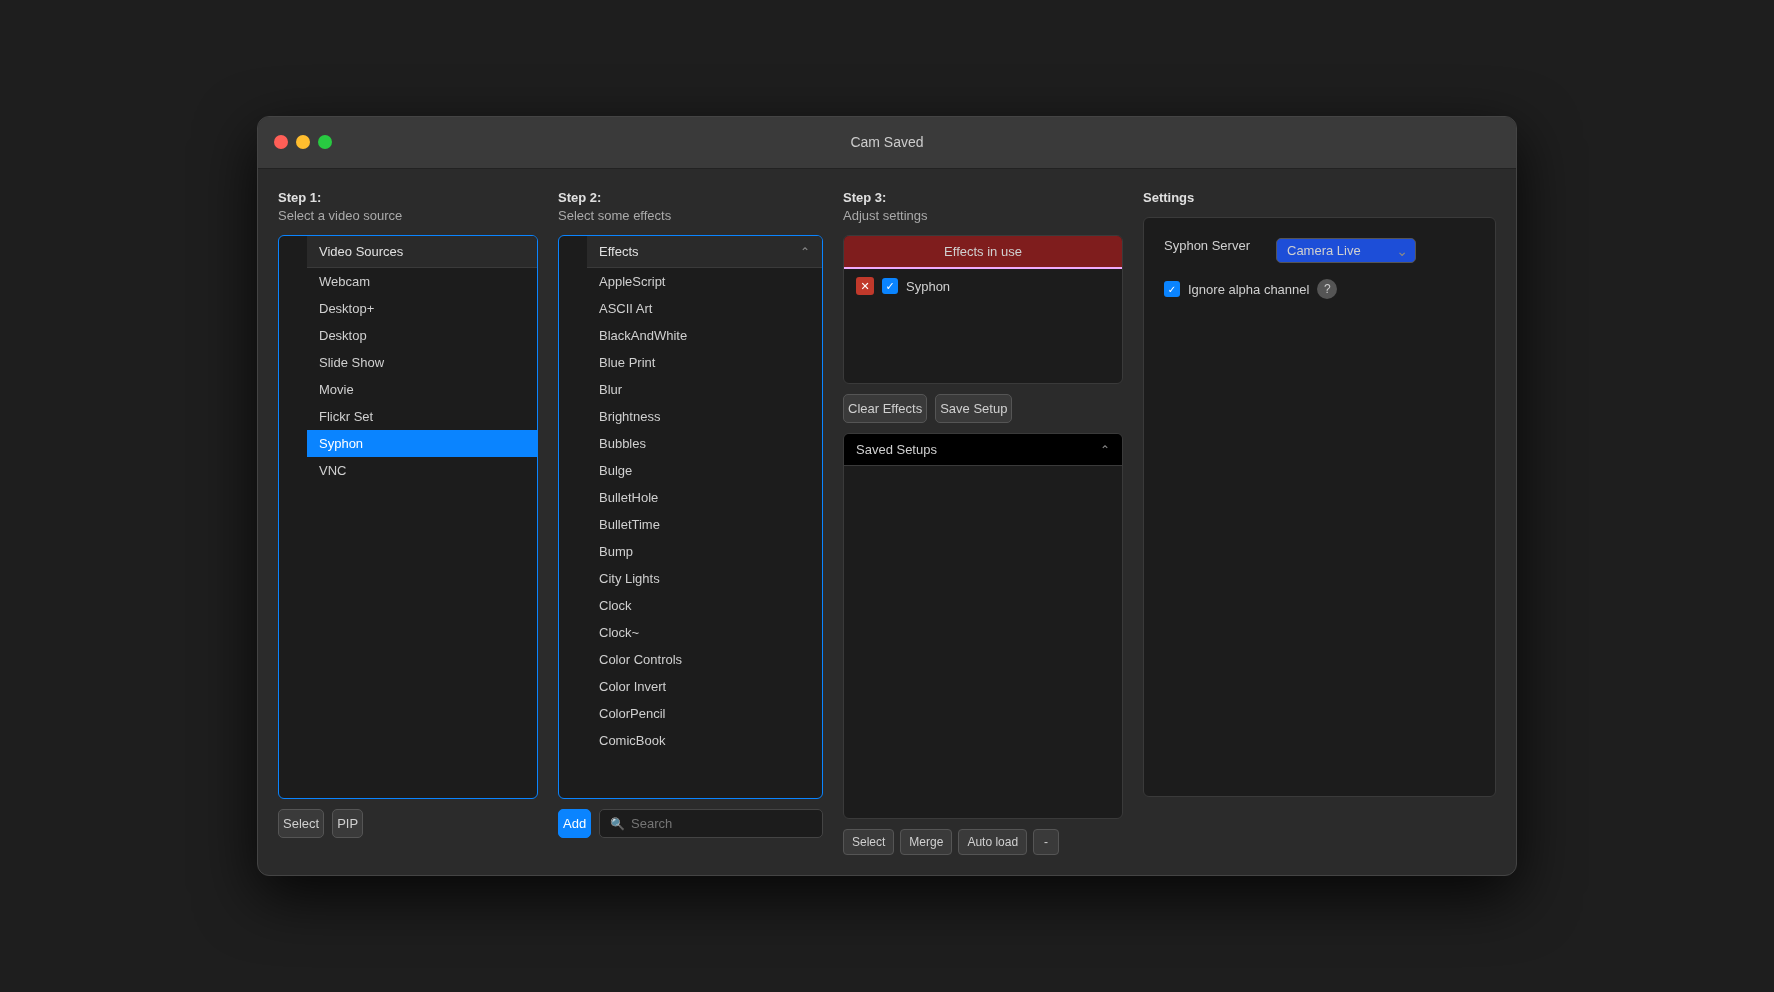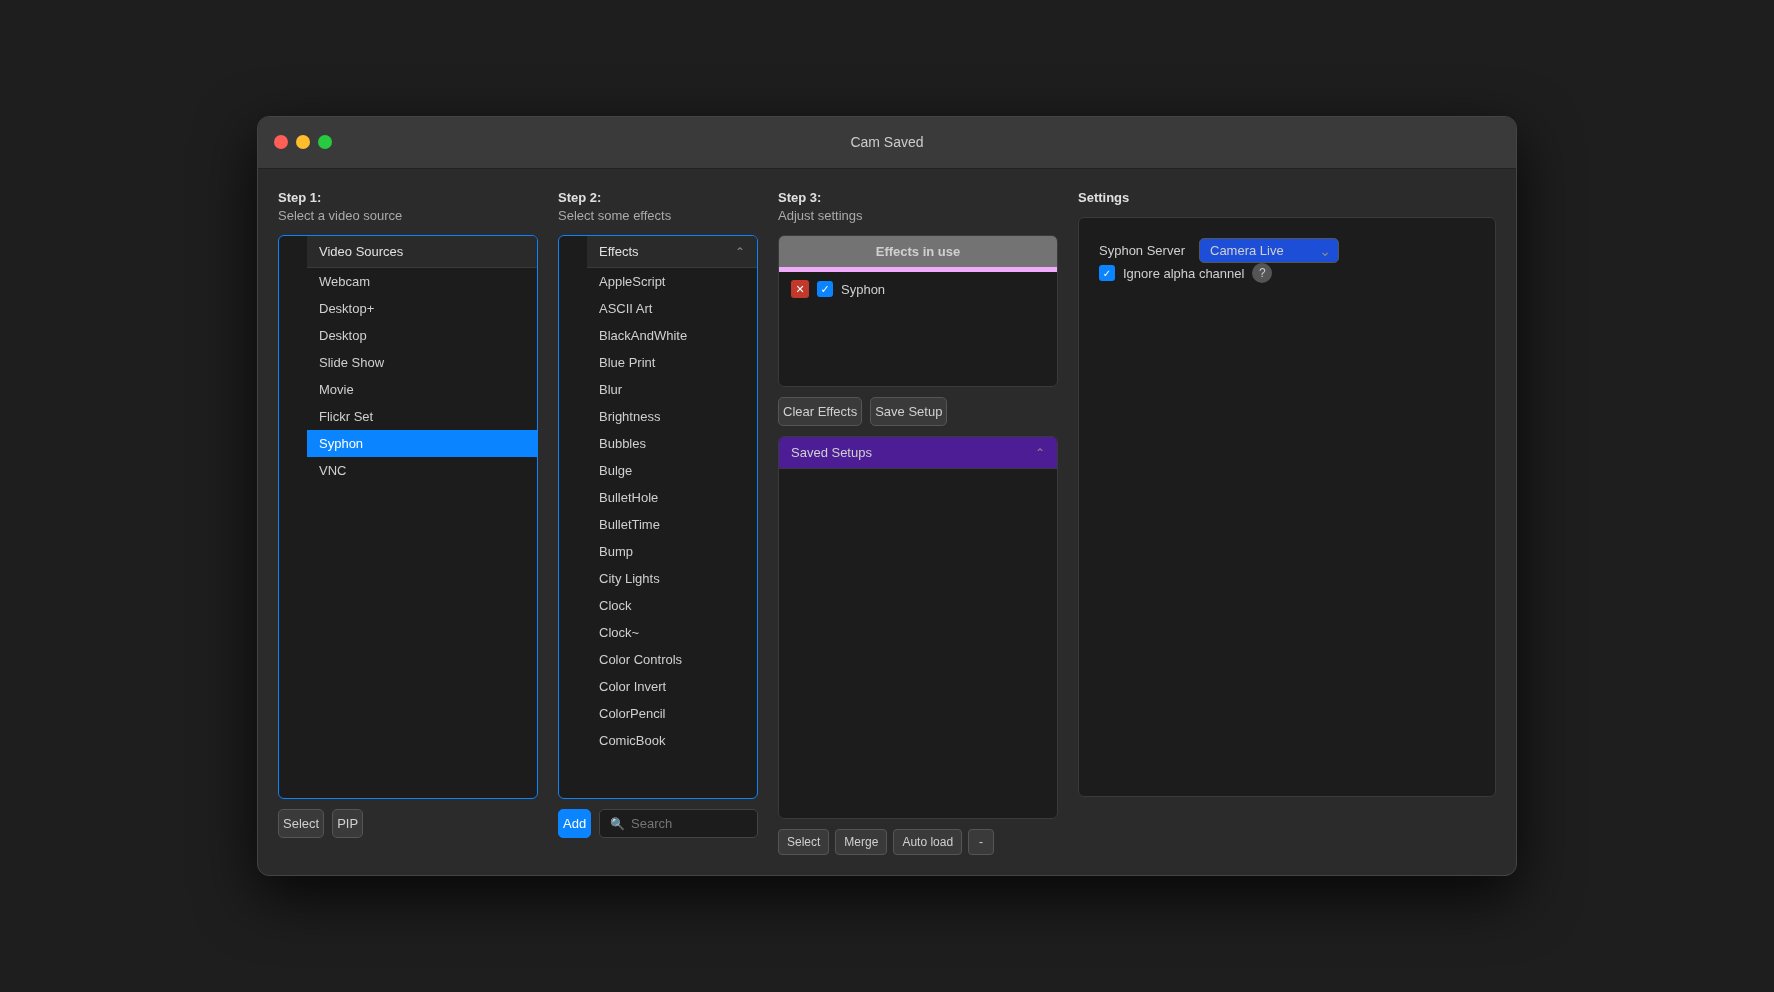--- a/index.html
+++ b/index.html
@@ -65,21 +65,21 @@
 
     
     .col-1 {
       width: 260px;
       flex-shrink: 0;
       margin-right: 20px;
     }
 
     
     .col-2 {
-      width: 200px;
+      width: 265px;
       flex-shrink: 0;
       margin-right: 20px;
     }
 
     
     .col-3 {
       width: 280px;
       flex-shrink: 0;
       margin-right: 20px;
     }
@@ -184,23 +184,23 @@
       border-radius: 6px;
       overflow: hidden;
       margin-bottom: 10px;
     }
 
     .effects-in-use-header {
       padding: 8px 12px;
       text-align: center;
       color: #d0d0d0;
       font-size: 13px;
-      font-weight: 700;
-      border-bottom: 5px solid #f0abfc;
-      background: #737373;
+      font-weight: 400;
+      border-bottom: 2px solid #f0abfc;
+      background: #7f1d1d;
     }
 
     .effects-item {
       display: flex;
       align-items: center;
       gap: 8px;
       padding: 8px 12px;
       color: #d0d0d0;
       font-size: 13px;
     }
@@ -252,21 +252,21 @@
     }
 
     .saved-setups-header {
       display: flex;
       align-items: flex-end;
       justify-content: space-between;
       padding: 8px 12px;
       color: #d0d0d0;
       font-size: 13px;
       font-weight: 500;
-      background: #4c1d95;
+      background: #000000;
       border-bottom: 1px solid #3a3a3a;
     }
 
     .saved-setups-body {
       height: 260px;
     }
 
     .saved-bottom-buttons {
       display: flex;
       gap: 6px;
@@ -302,21 +302,23 @@
     .settings-panel {
       background: #1c1c1c;
       border: 1px solid #3a3a3a;
       border-radius: 6px;
       padding: 20px;
       height: 580px;
     }
 
     .settings-row {
       display: flex;
-      align-items: center;
+      align-items: flex-start;
+      gap: 12px;
+      margin-bottom: 16px;
     }
 
     .settings-label {
       color: #d0d0d0;
       font-size: 13px;
       min-width: 100px;
     }
 
     .dropdown {
       background: #1d4ed8;

